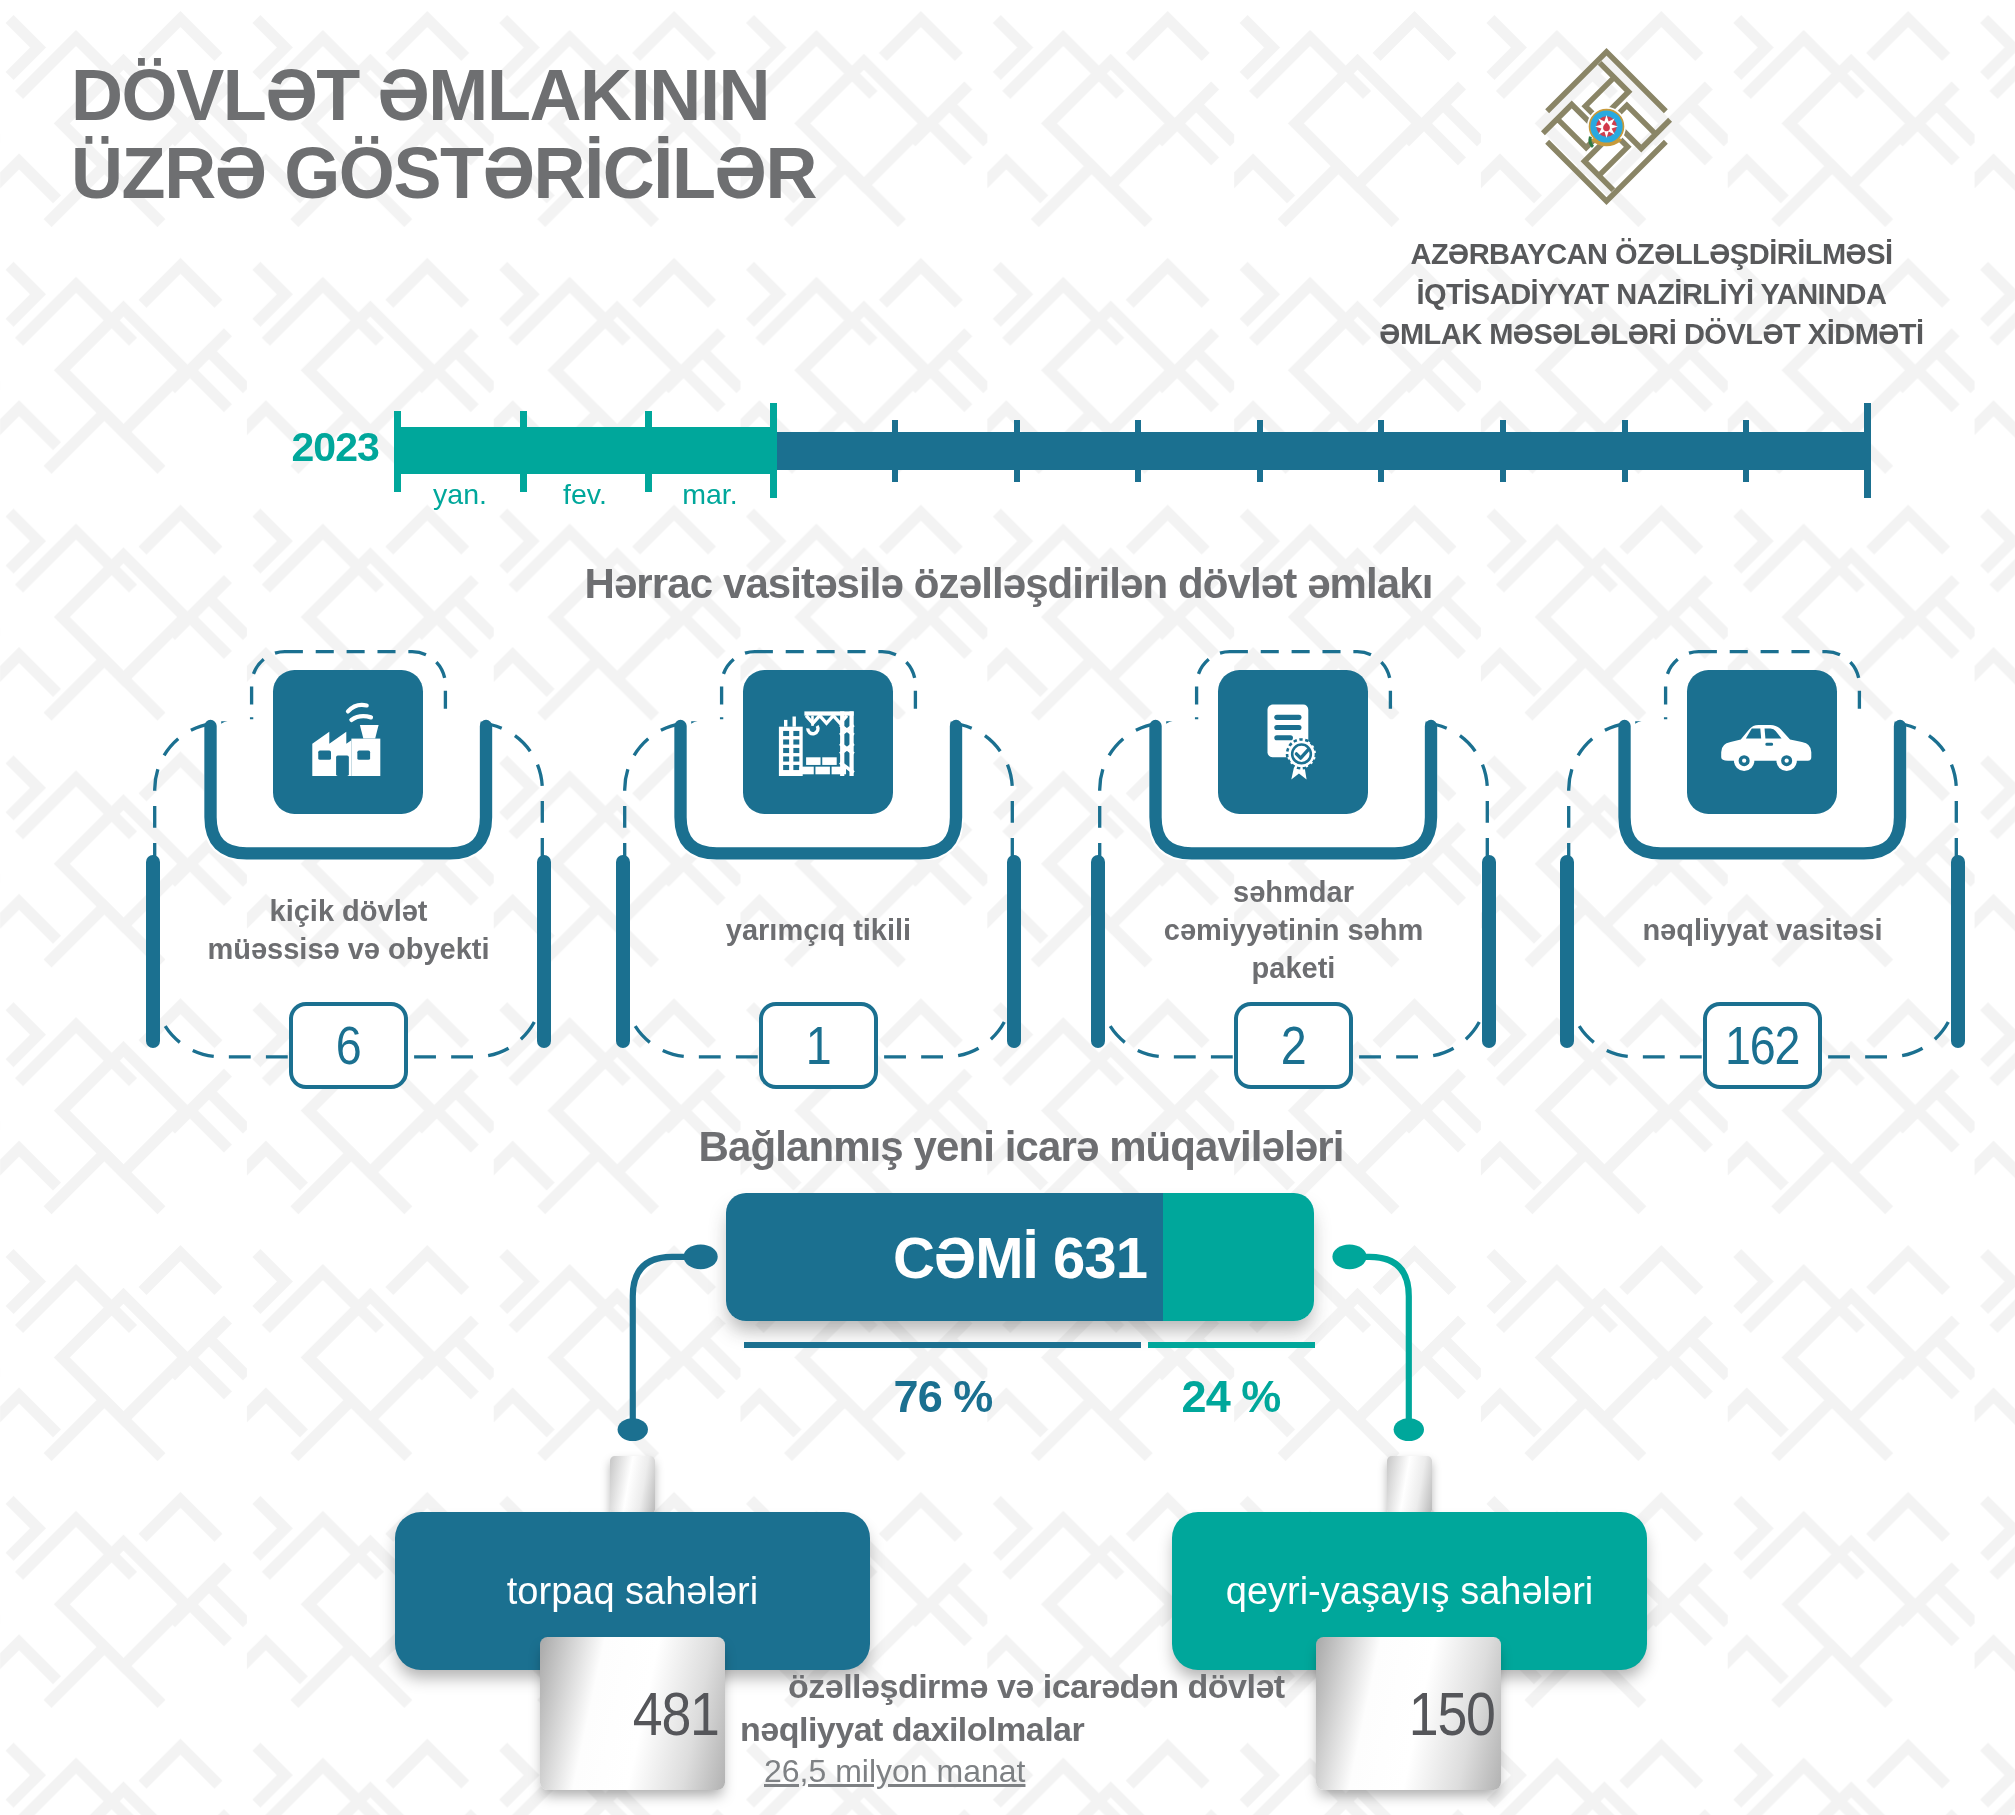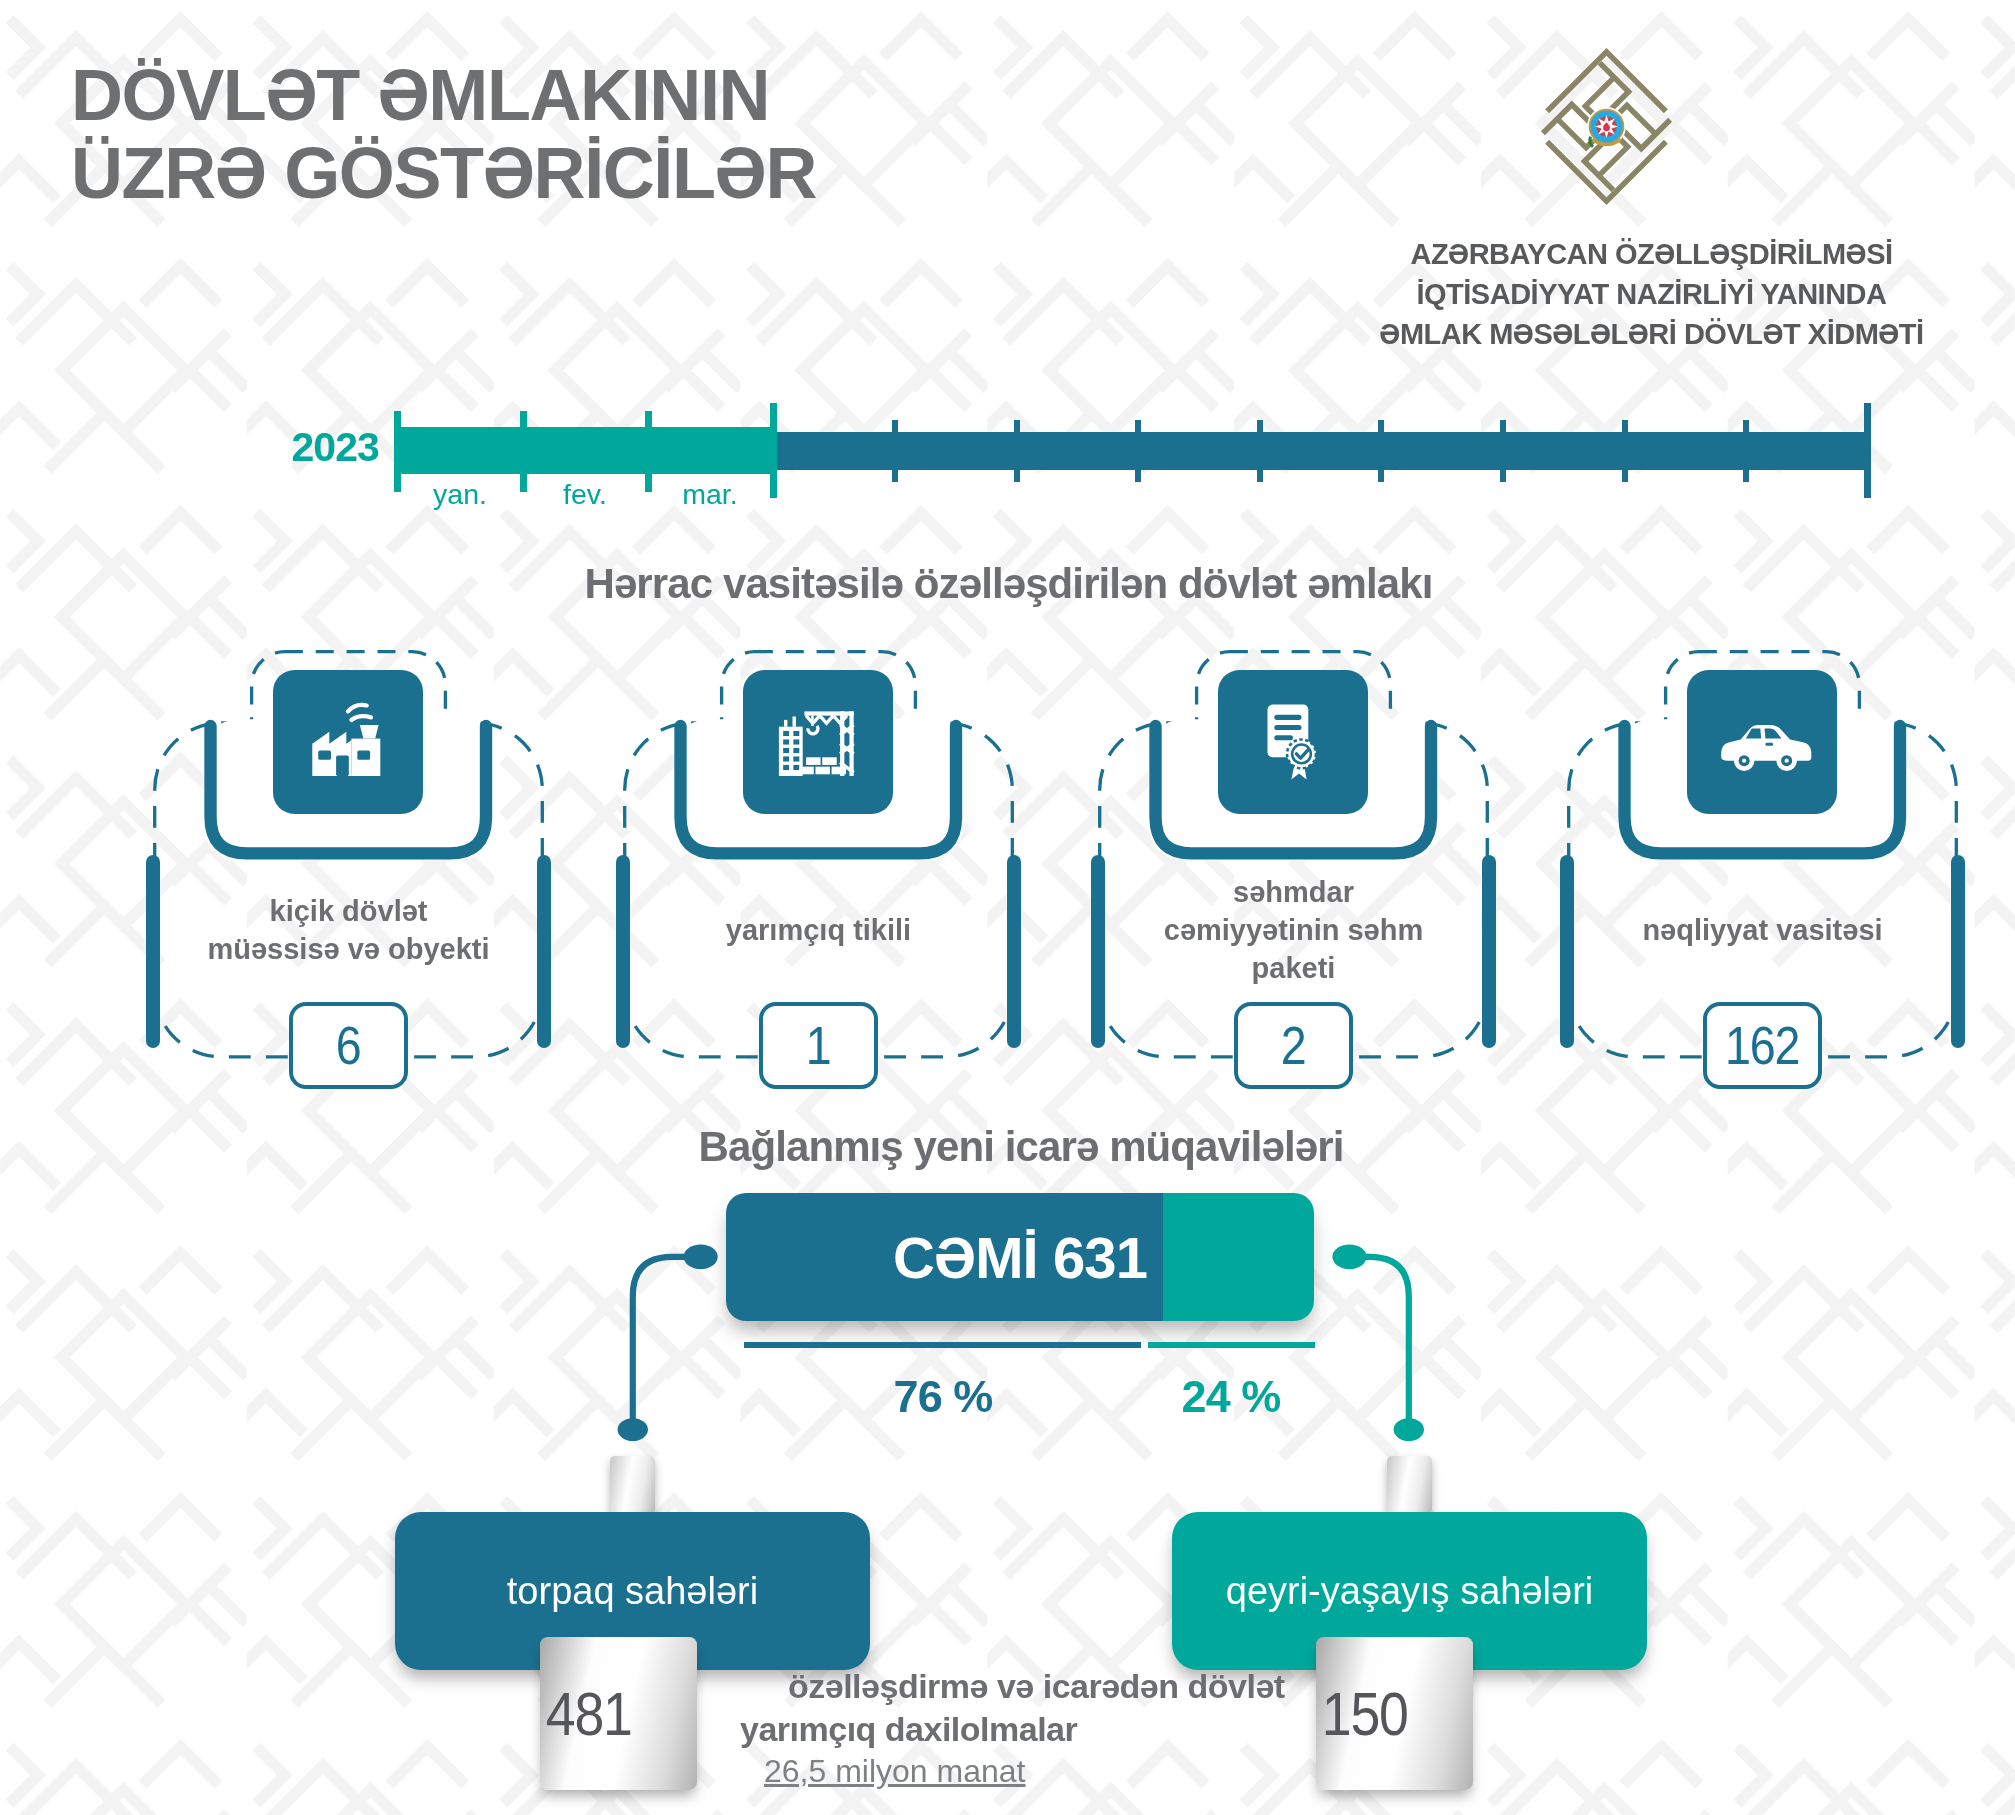--- a/index.html
+++ b/index.html
@@ -55,24 +55,24 @@
   .lease-bar .total{position:absolute;inset:0;display:flex;align-items:center;justify-content:center;
                     color:#fff;font-size:58px;font-weight:700;letter-spacing:-0.9px;}
   .uline{top:1342px;height:6.2px;}
   .pct{top:1371px;width:142px;text-align:center;font-size:45px;font-weight:600;letter-spacing:-0.9px;}
   .tab{top:1456px;width:45px;height:58px;border-radius:4.7px;
        background:linear-gradient(100deg,#c6c6c6 0%,#ffffff 42%,#ececec 70%,#b9b9b9 100%);
        box-shadow:0 5.7px 9.5px rgba(0,0,0,.28);}
   .bigbox{top:1512px;width:475px;height:158px;border-radius:26px;display:flex;align-items:center;
           justify-content:center;color:#fff;font-size:38px;font-weight:500;
           box-shadow:0 10.4px 16px -2.8px rgba(0,0,0,.30);}
-  .silver{top:1637px;width:157px;height:153px;border-radius:7.6px;
+  .silver{top:1637px;width:185px;height:153px;border-radius:7.6px;
           background:linear-gradient(102deg,#a8a8a8 0%,#fdfdfd 30%,#ffffff 55%,#dddddd 80%,#b2b2b2 100%);
           box-shadow:0 8.5px 13.3px -3.8px rgba(0,0,0,.35);
-          display:flex;align-items:center;justify-content:flex-start;}
+          display:flex;align-items:center;justify-content:flex-end;}
   .silver span{font-size:61px;font-weight:500;color:#55565a;letter-spacing:-1.4px;transform:scaleX(.88);}
 
   
   .foot-bold{left:740px;width:759px;font-size:34px;line-height:44px;font-weight:700;color:#6d6e71;letter-spacing:-0.5px;}
   .foot-light{left:764px;top:1753px;width:759px;font-size:32px;font-weight:400;color:#7e8184;text-decoration:underline;}
 </style>
 </head>
 <body>
 
 <div class="stage">
@@ -314,18 +314,18 @@
     <div class="abs bigbox" style="left:1172px;background:#00a79b;">qeyri-yaşayış sahələri</div>
 
     <div class="abs silver" style="left:540px;">
       <span>481</span>
     </div>
     <div class="abs silver" style="left:1316px;">
       <span>150</span>
     </div>
 
     <div class="abs foot-bold" style="top:1664px;margin-left:48px;">özəlləşdirmə və icarədən dövlət</div>
-    <div class="abs foot-bold" style="top:1707px;">yarımçıq daxilolmalar</div>
+    <div class="abs foot-bold" style="top:1707px;">nəqliyyat daxilolmalar</div>
     <div class="abs foot-light">26,5 milyon manat</div>
 
   </div>
 </div>
 
 
 </body></html>

